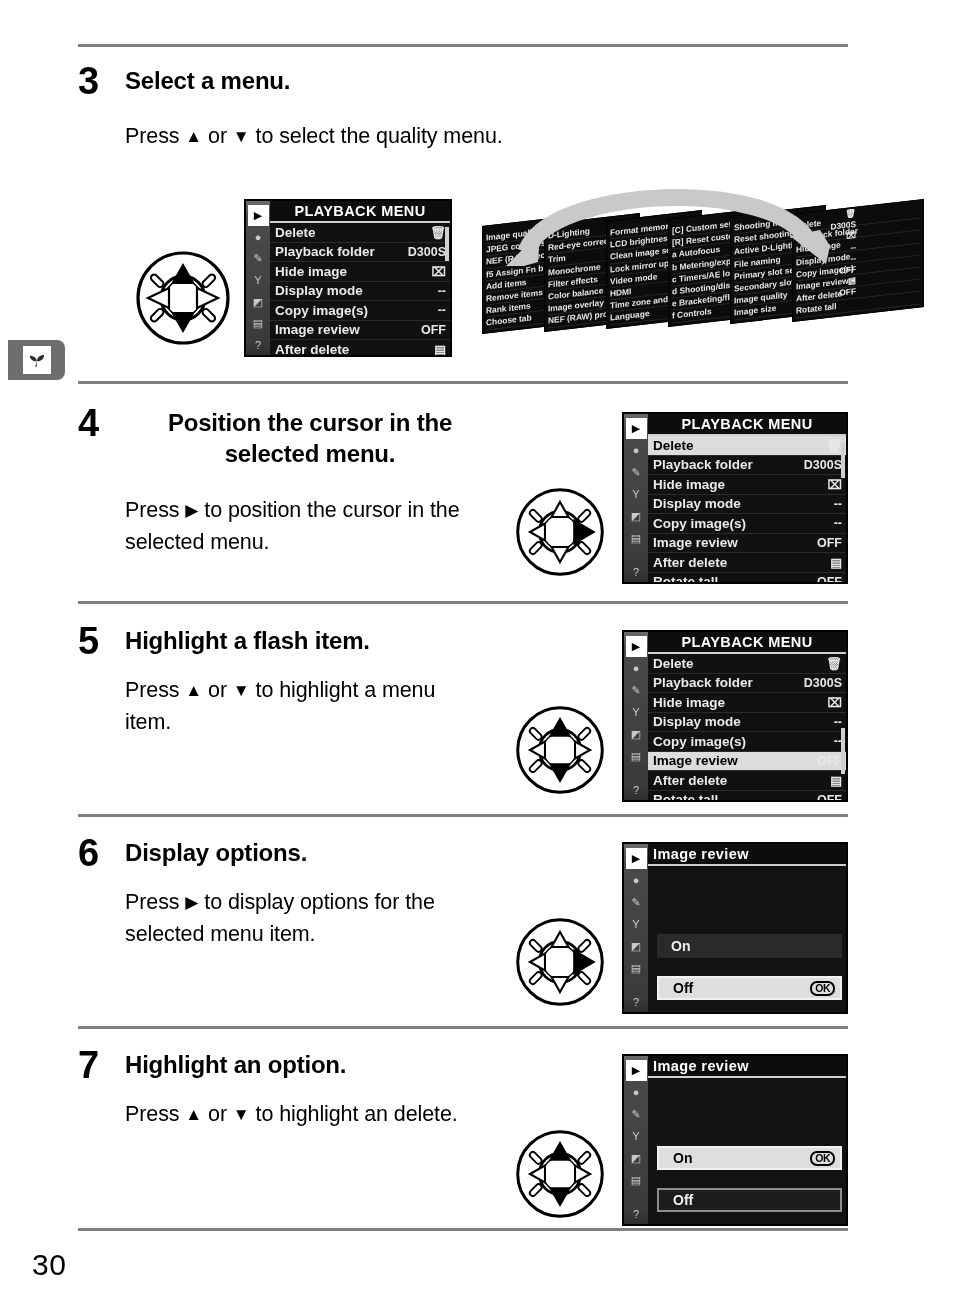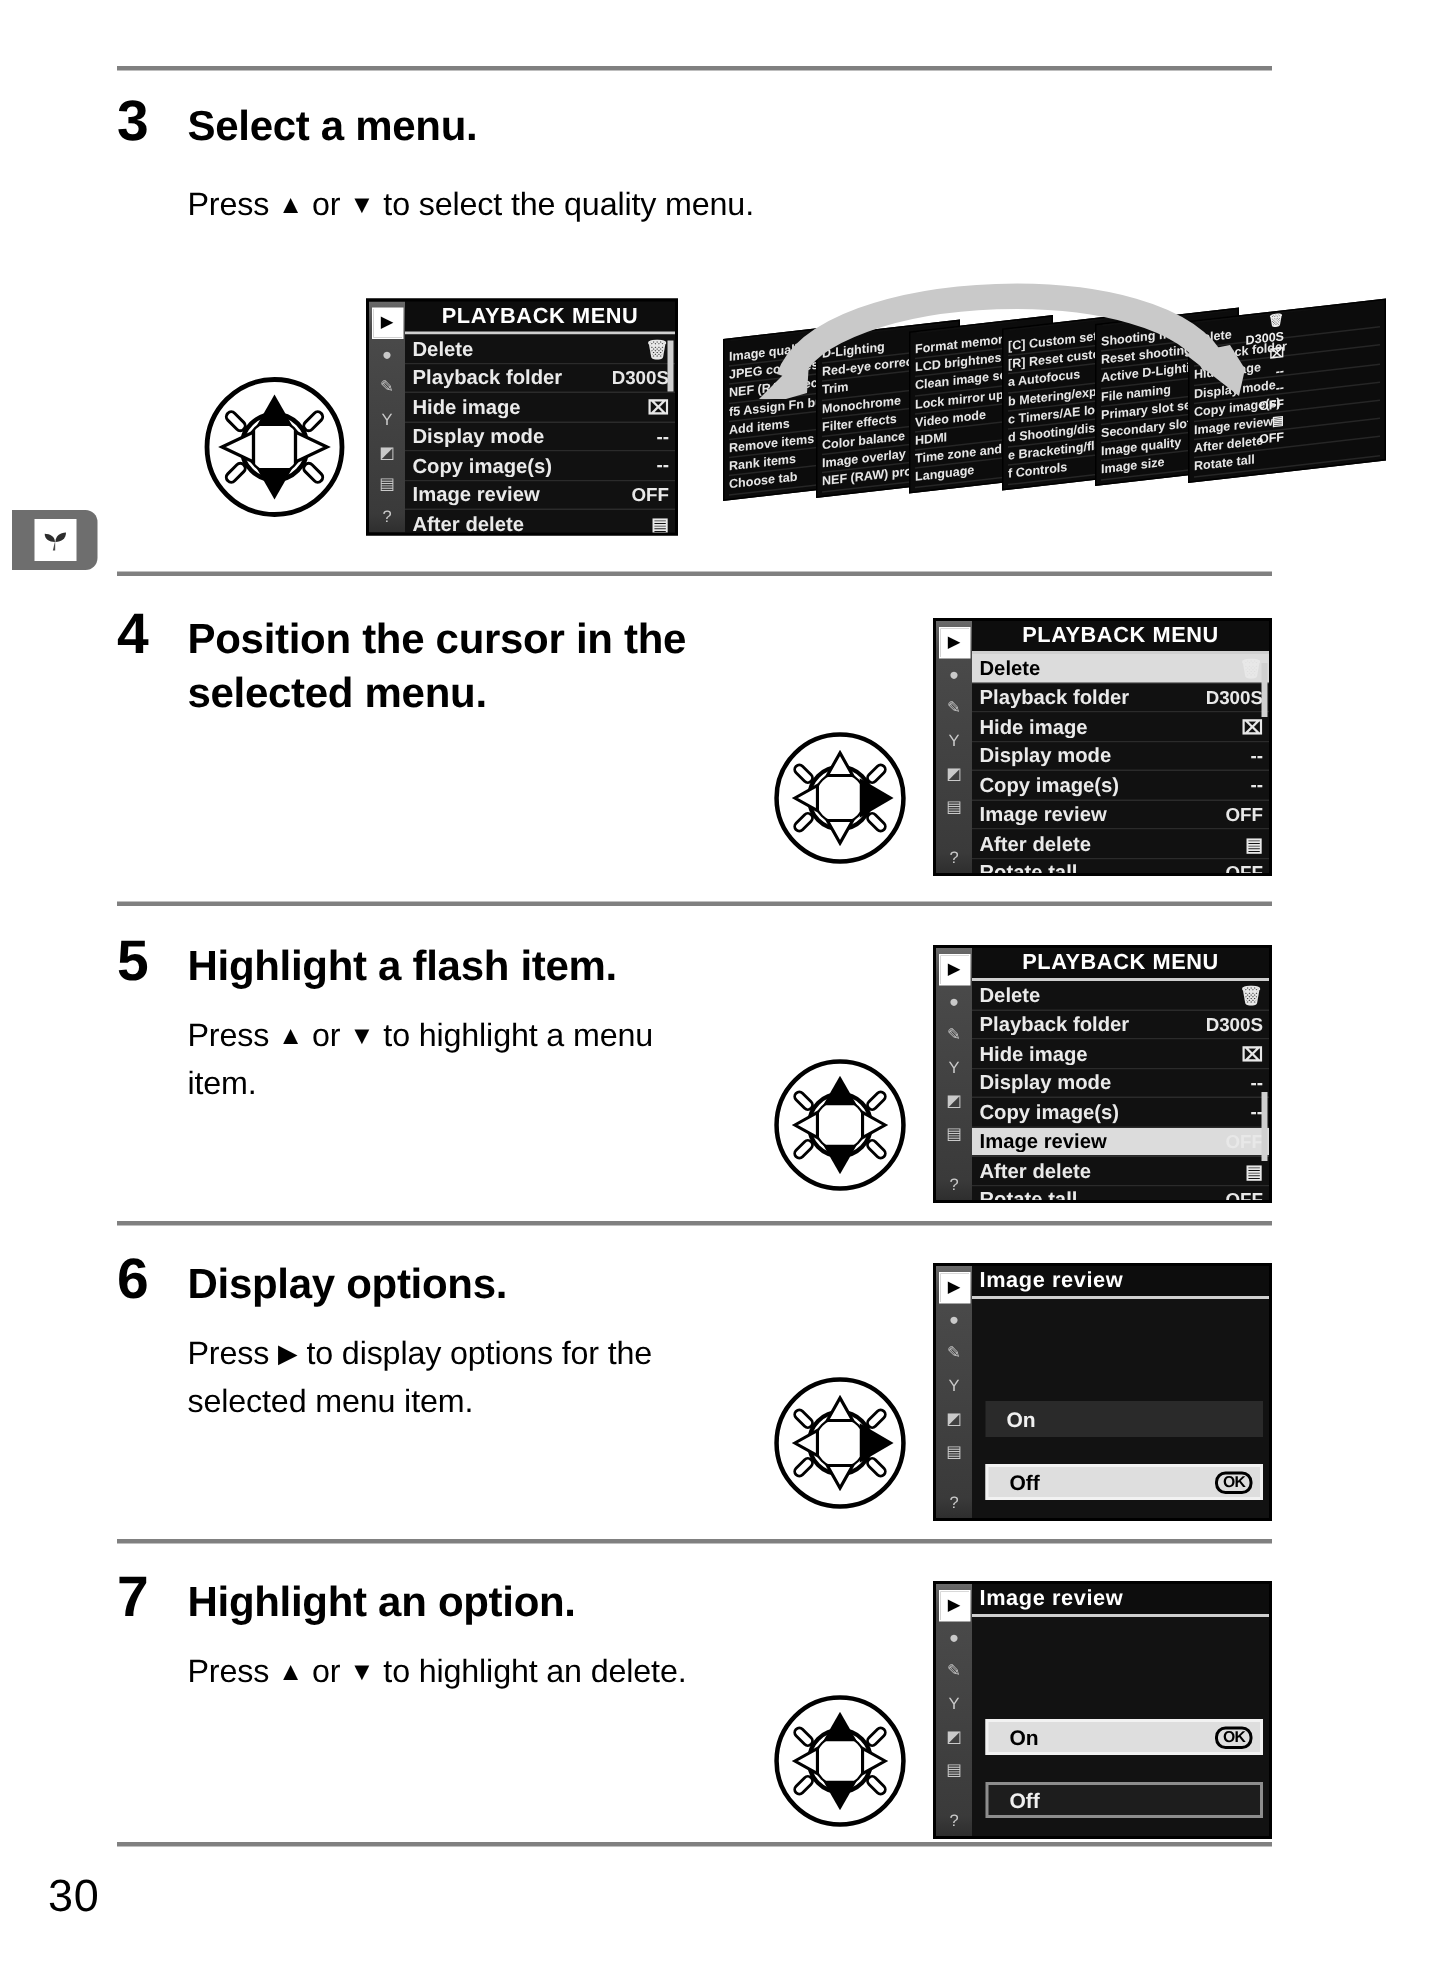--- a/index.html
+++ b/index.html
@@ -37,21 +37,21 @@
   }
 
   
   .step { position:absolute; }
   .step-num {
     position:absolute; left:0; top:0;
     font-size:38px; font-weight:bold; line-height:1;
   }
   .step-head {
     position:absolute; left:47px; top:4px;
-    font-size:28px; font-weight:bold; line-height:1.28;
+    font-size:24px; font-weight:bold; line-height:1.28;
     letter-spacing:-0.2px;
   }
   .step-body {
     position:absolute; left:47px;
     font-size:21.5px; font-weight:400; line-height:1.5;
     letter-spacing:-0.1px;
   }
   .step-body .gl { font-size:17px; vertical-align:1px; letter-spacing:0; }
 
   
@@ -338,21 +338,24 @@
           <div>--</div>
           <div>OFF</div>
           <div>▤</div>
           <div>OFF</div>
         </div>
       </div>
   </div>
 
   <div class="step" style="left:78px; top:404px; width:500px; height:180px;">
     <div class="step-num">4</div>
-    <div class="step-head" style="width:370px;">Position the cursor in the selected menu.</div>
+    <div class="step-head" style="width:370px;text-align:center;">Position the cursor in the selected menu.</div>
+    <div class="step-body" style="top:90px; width:370px;">
+      <span>Press </span><span class="gl">▶</span><span> to position the cursor in the selected menu.</span>
+    </div>
   </div>
 
   <div class="msel" style="left:513px; top:485px;">
     <svg width="94" height="94" viewBox="0 0 100 100">
       <circle cx="50" cy="50" r="45" fill="#fff" stroke="#000" stroke-width="3.2"></circle>
       <circle cx="50" cy="50" r="22" fill="#fff" stroke="#000" stroke-width="3"></circle>
       <circle cx="50" cy="50" r="18" fill="#fff" stroke="#000" stroke-width="1.6"></circle>
       <polygon points="50,18 59,34 41,34" fill="#fff" stroke="#000" stroke-width="2.2"></polygon>
       <polygon points="50,82 59,66 41,66" fill="#fff" stroke="#000" stroke-width="2.2"></polygon>
       <polygon points="18,50 34,41 34,59" fill="#fff" stroke="#000" stroke-width="2.2"></polygon>

